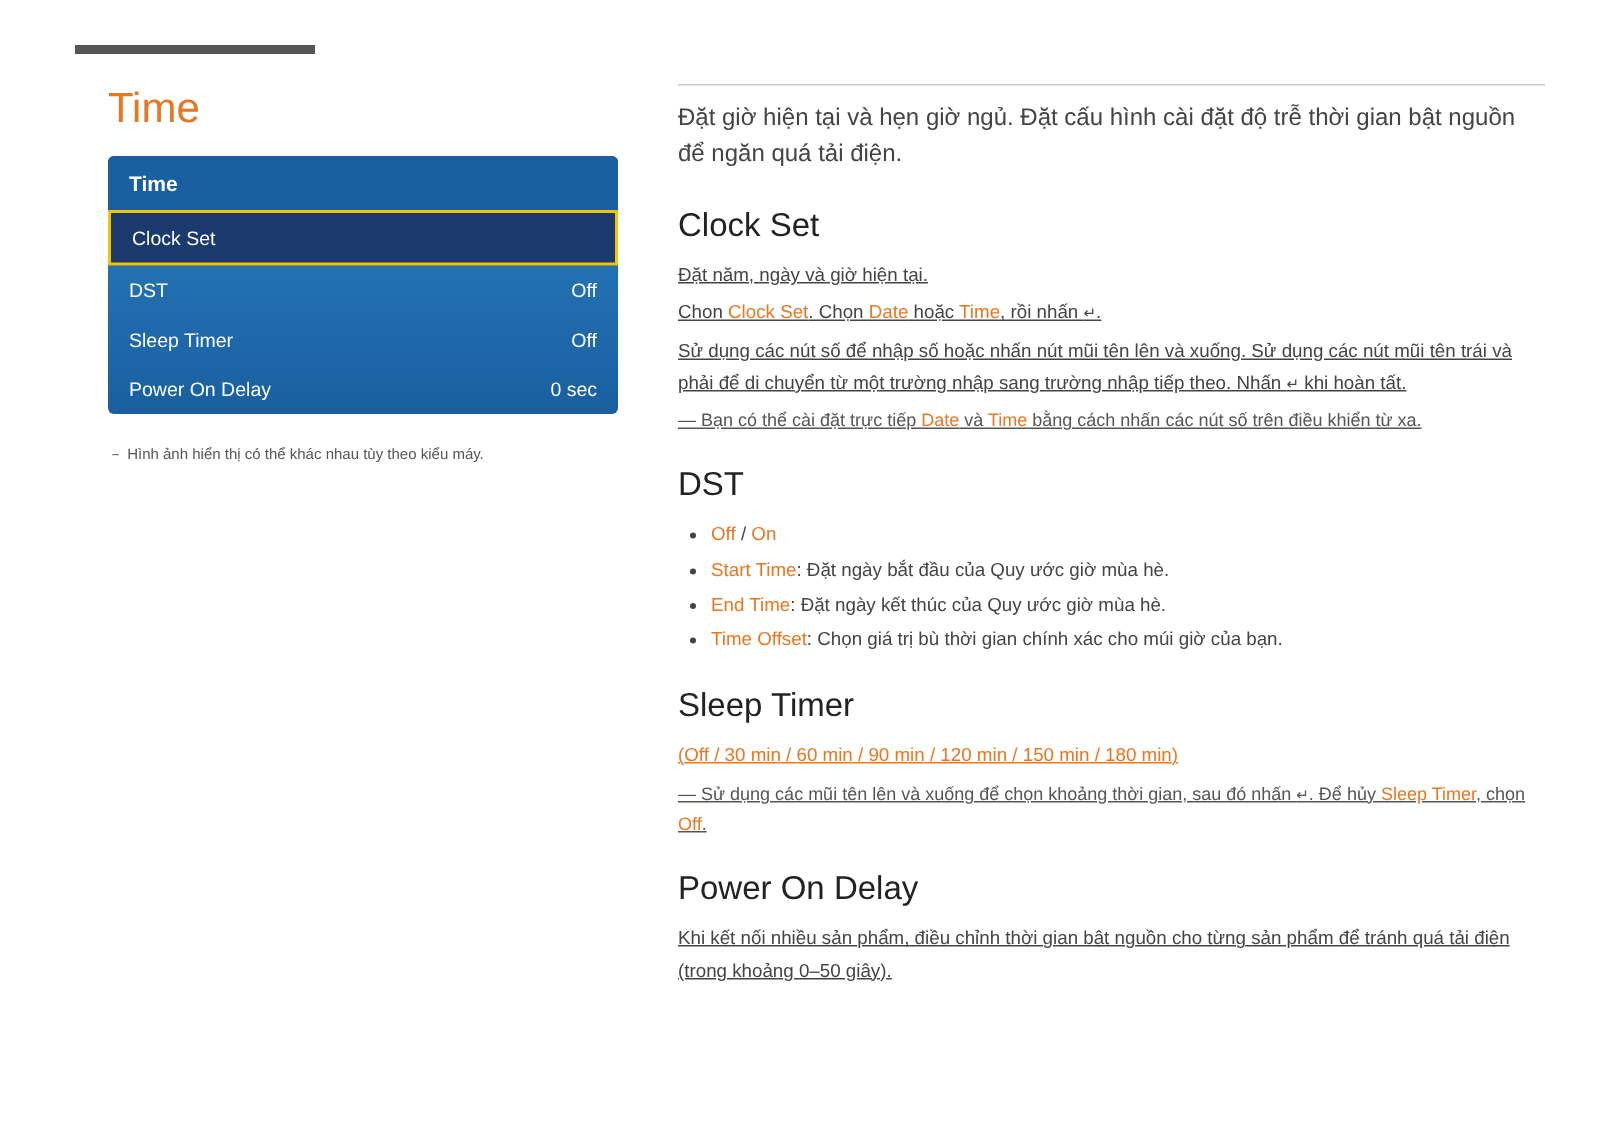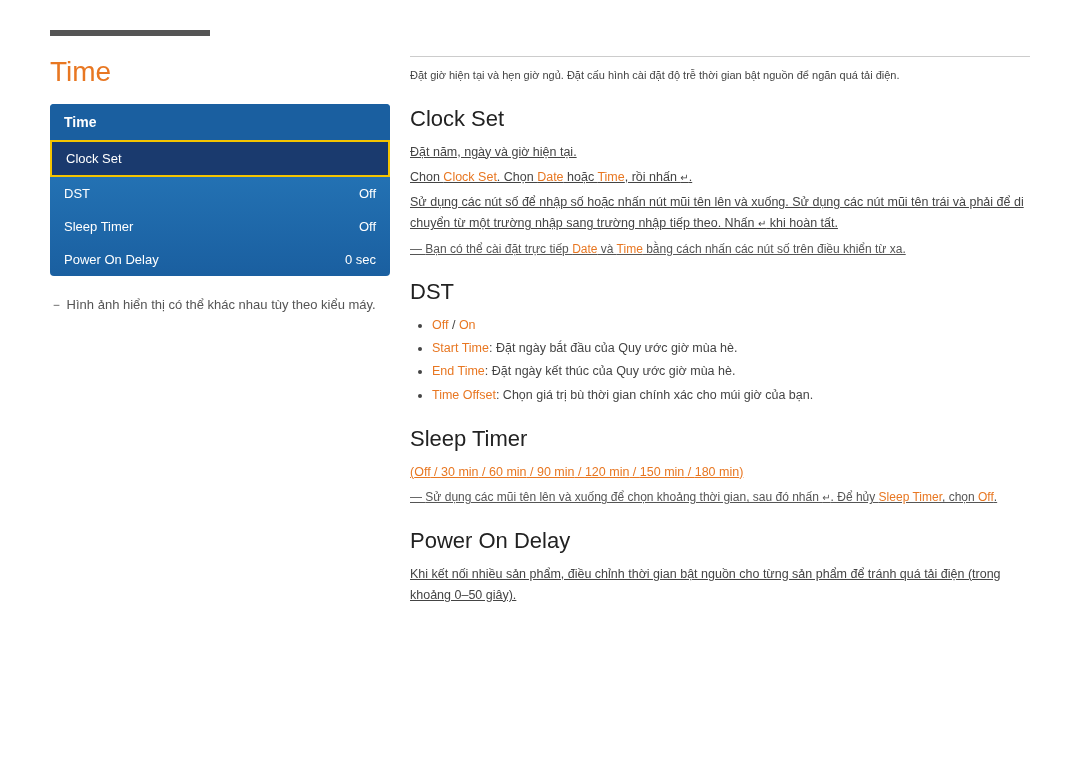--- a/index.html
+++ b/index.html
@@ -14,22 +14,22 @@
 
     .top-bar {
       height: 6px;
       background: #555;
       width: 160px;
       margin: 30px 50px 0 50px;
     }
 
     .page-container {
       display: flex;
-      padding: 20px 50px 30px 50px;
-      gap: 20px;
+      padding: 20px 50px 30px 72px;
+      gap: 40px;
     }
 
     
     .left-panel {
       width: 340px;
       flex-shrink: 0;
     }
 
     .page-title {
       font-size: 28px;
@@ -78,32 +78,32 @@
       background: #1a3a6e;
       border: 2px solid #f5c400;
     }
 
     .menu-item .value {
       color: #fff;
       font-size: 13px;
     }
 
     .note-line {
-      font-size: 13px;
+      font-size: 10px;
       color: #555;
       margin-top: 14px;
     }
 
     
     .right-panel {
       flex: 1;
     }
 
     .intro-text {
-      font-size: 11px;
+      font-size: 16px;
       color: #444;
       margin-bottom: 22px;
       line-height: 1.5;
     }
 
     .section-title {
       font-size: 22px;
       font-weight: normal;
       color: #222;
       margin-bottom: 10px;

